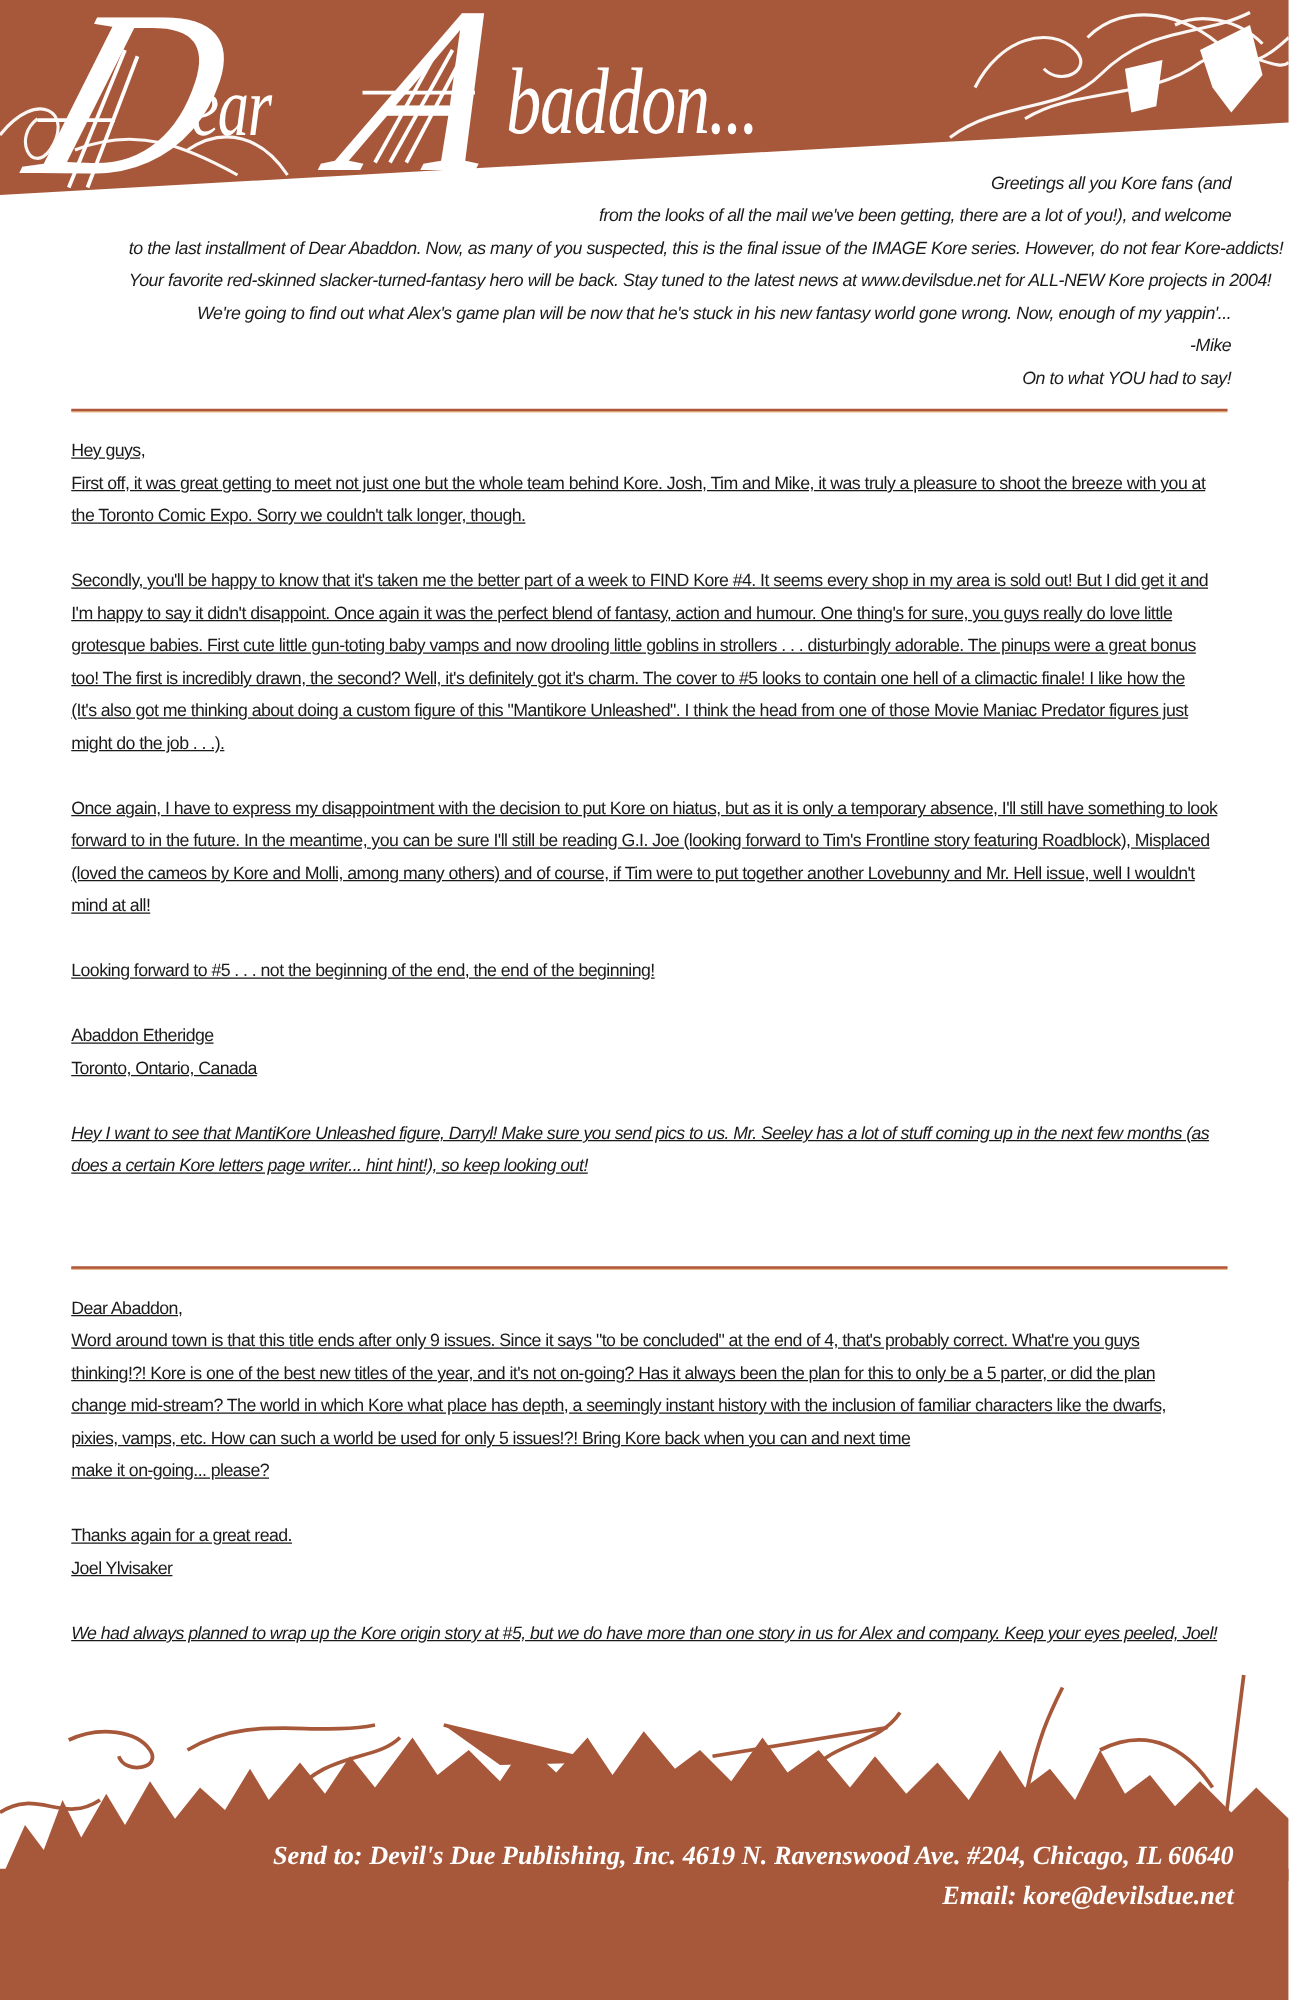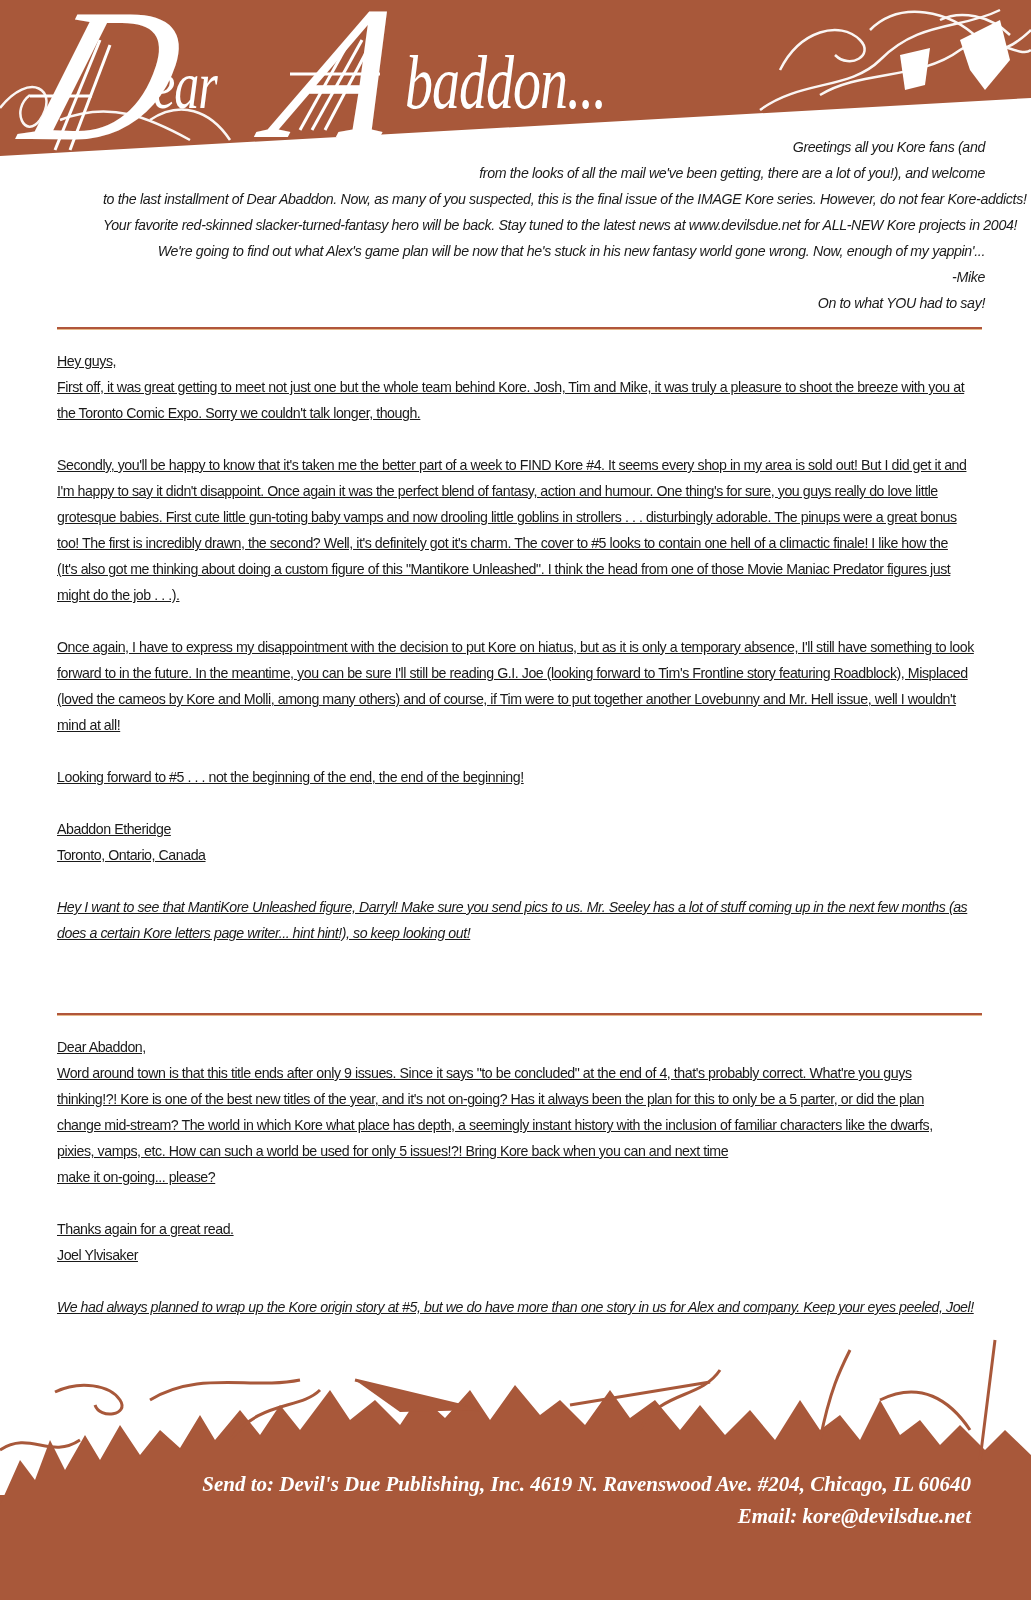--- a/index.html
+++ b/index.html
@@ -41,21 +41,21 @@
   .body-block p { margin: 0; }
   .body-block .line { display: block; white-space: nowrap; }
   .gap { height: 26px; }
   .reply { font-style: italic; }
 
   .footer {
     position: absolute; left: 0; top: 1330px; width: 1031px; height: 270px;
   }
   .footer svg { position: absolute; left: 0; top: 0; }
   .footer-text {
-    position: absolute; right: 60px; color: #ffffff; text-align: right;
+    position: absolute; right: 44px; color: #ffffff; text-align: right;
     font-family: "Liberation Serif", serif; font-style: italic; font-weight: bold;
     font-size: 21px; white-space: nowrap;
   }
   .ft-1 { top: 142px; }
   .ft-2 { top: 174px; }
 </style>
 </head>
 <body>
 
 <div class="header">

